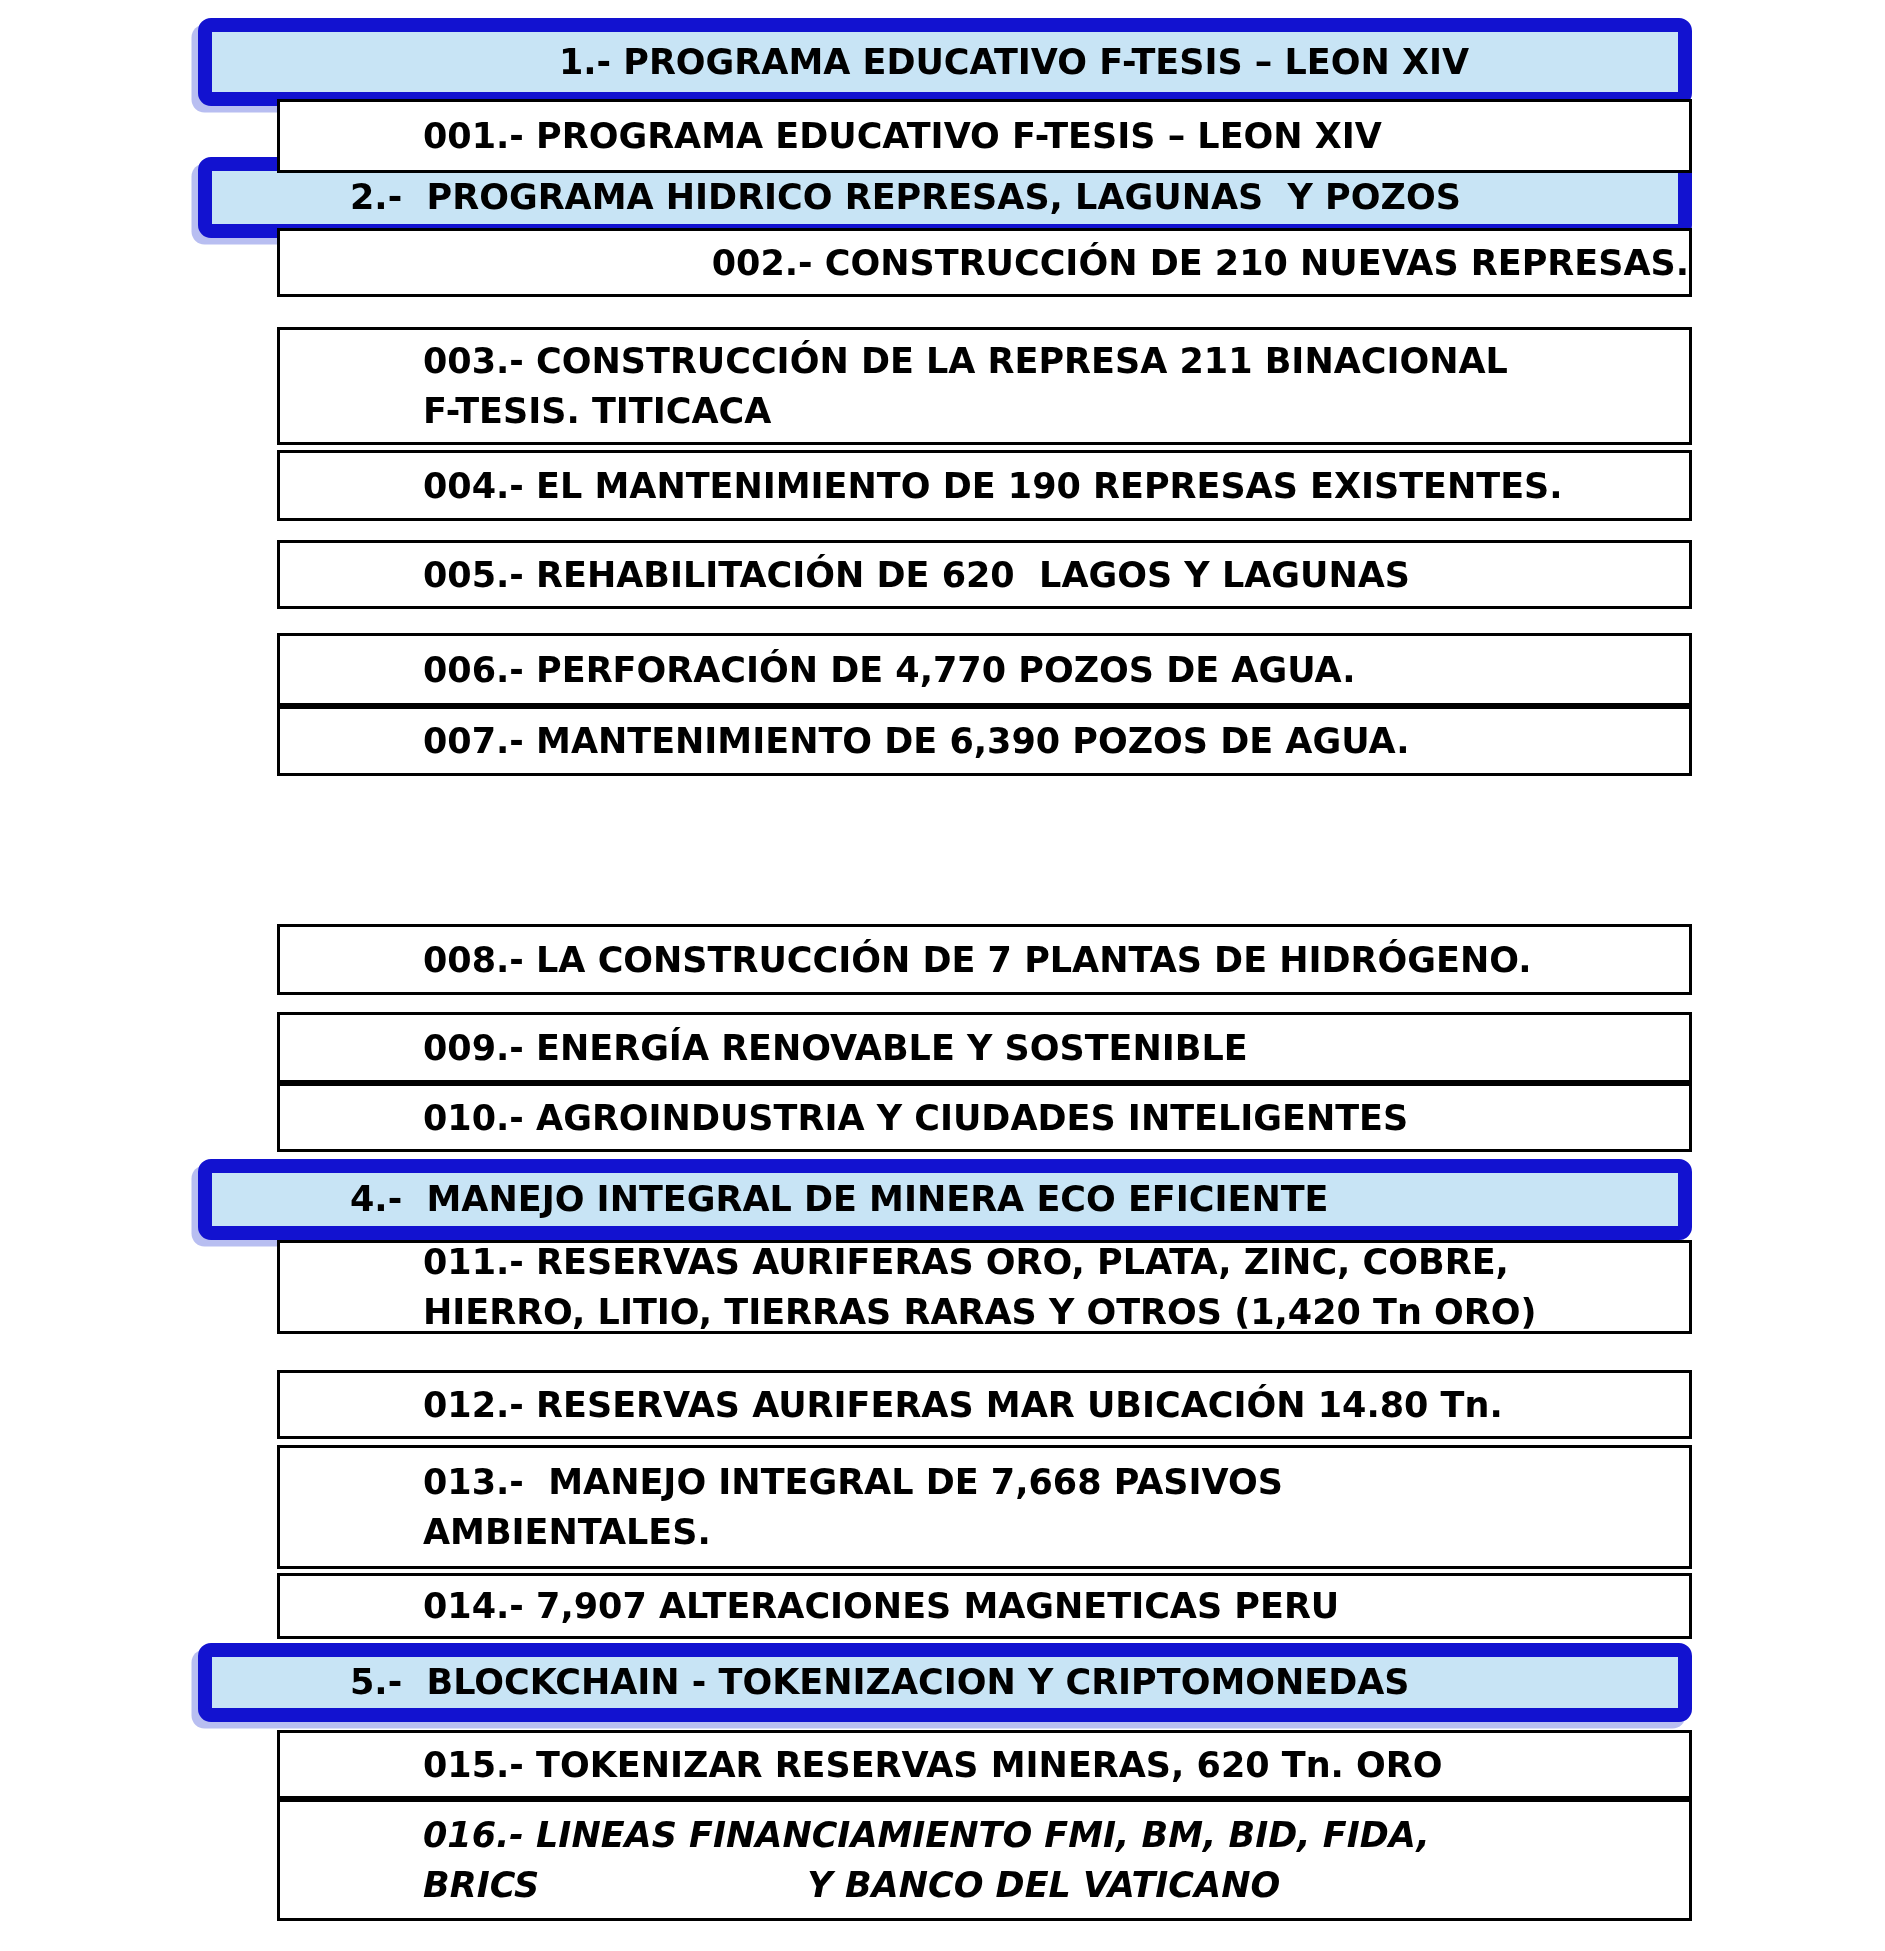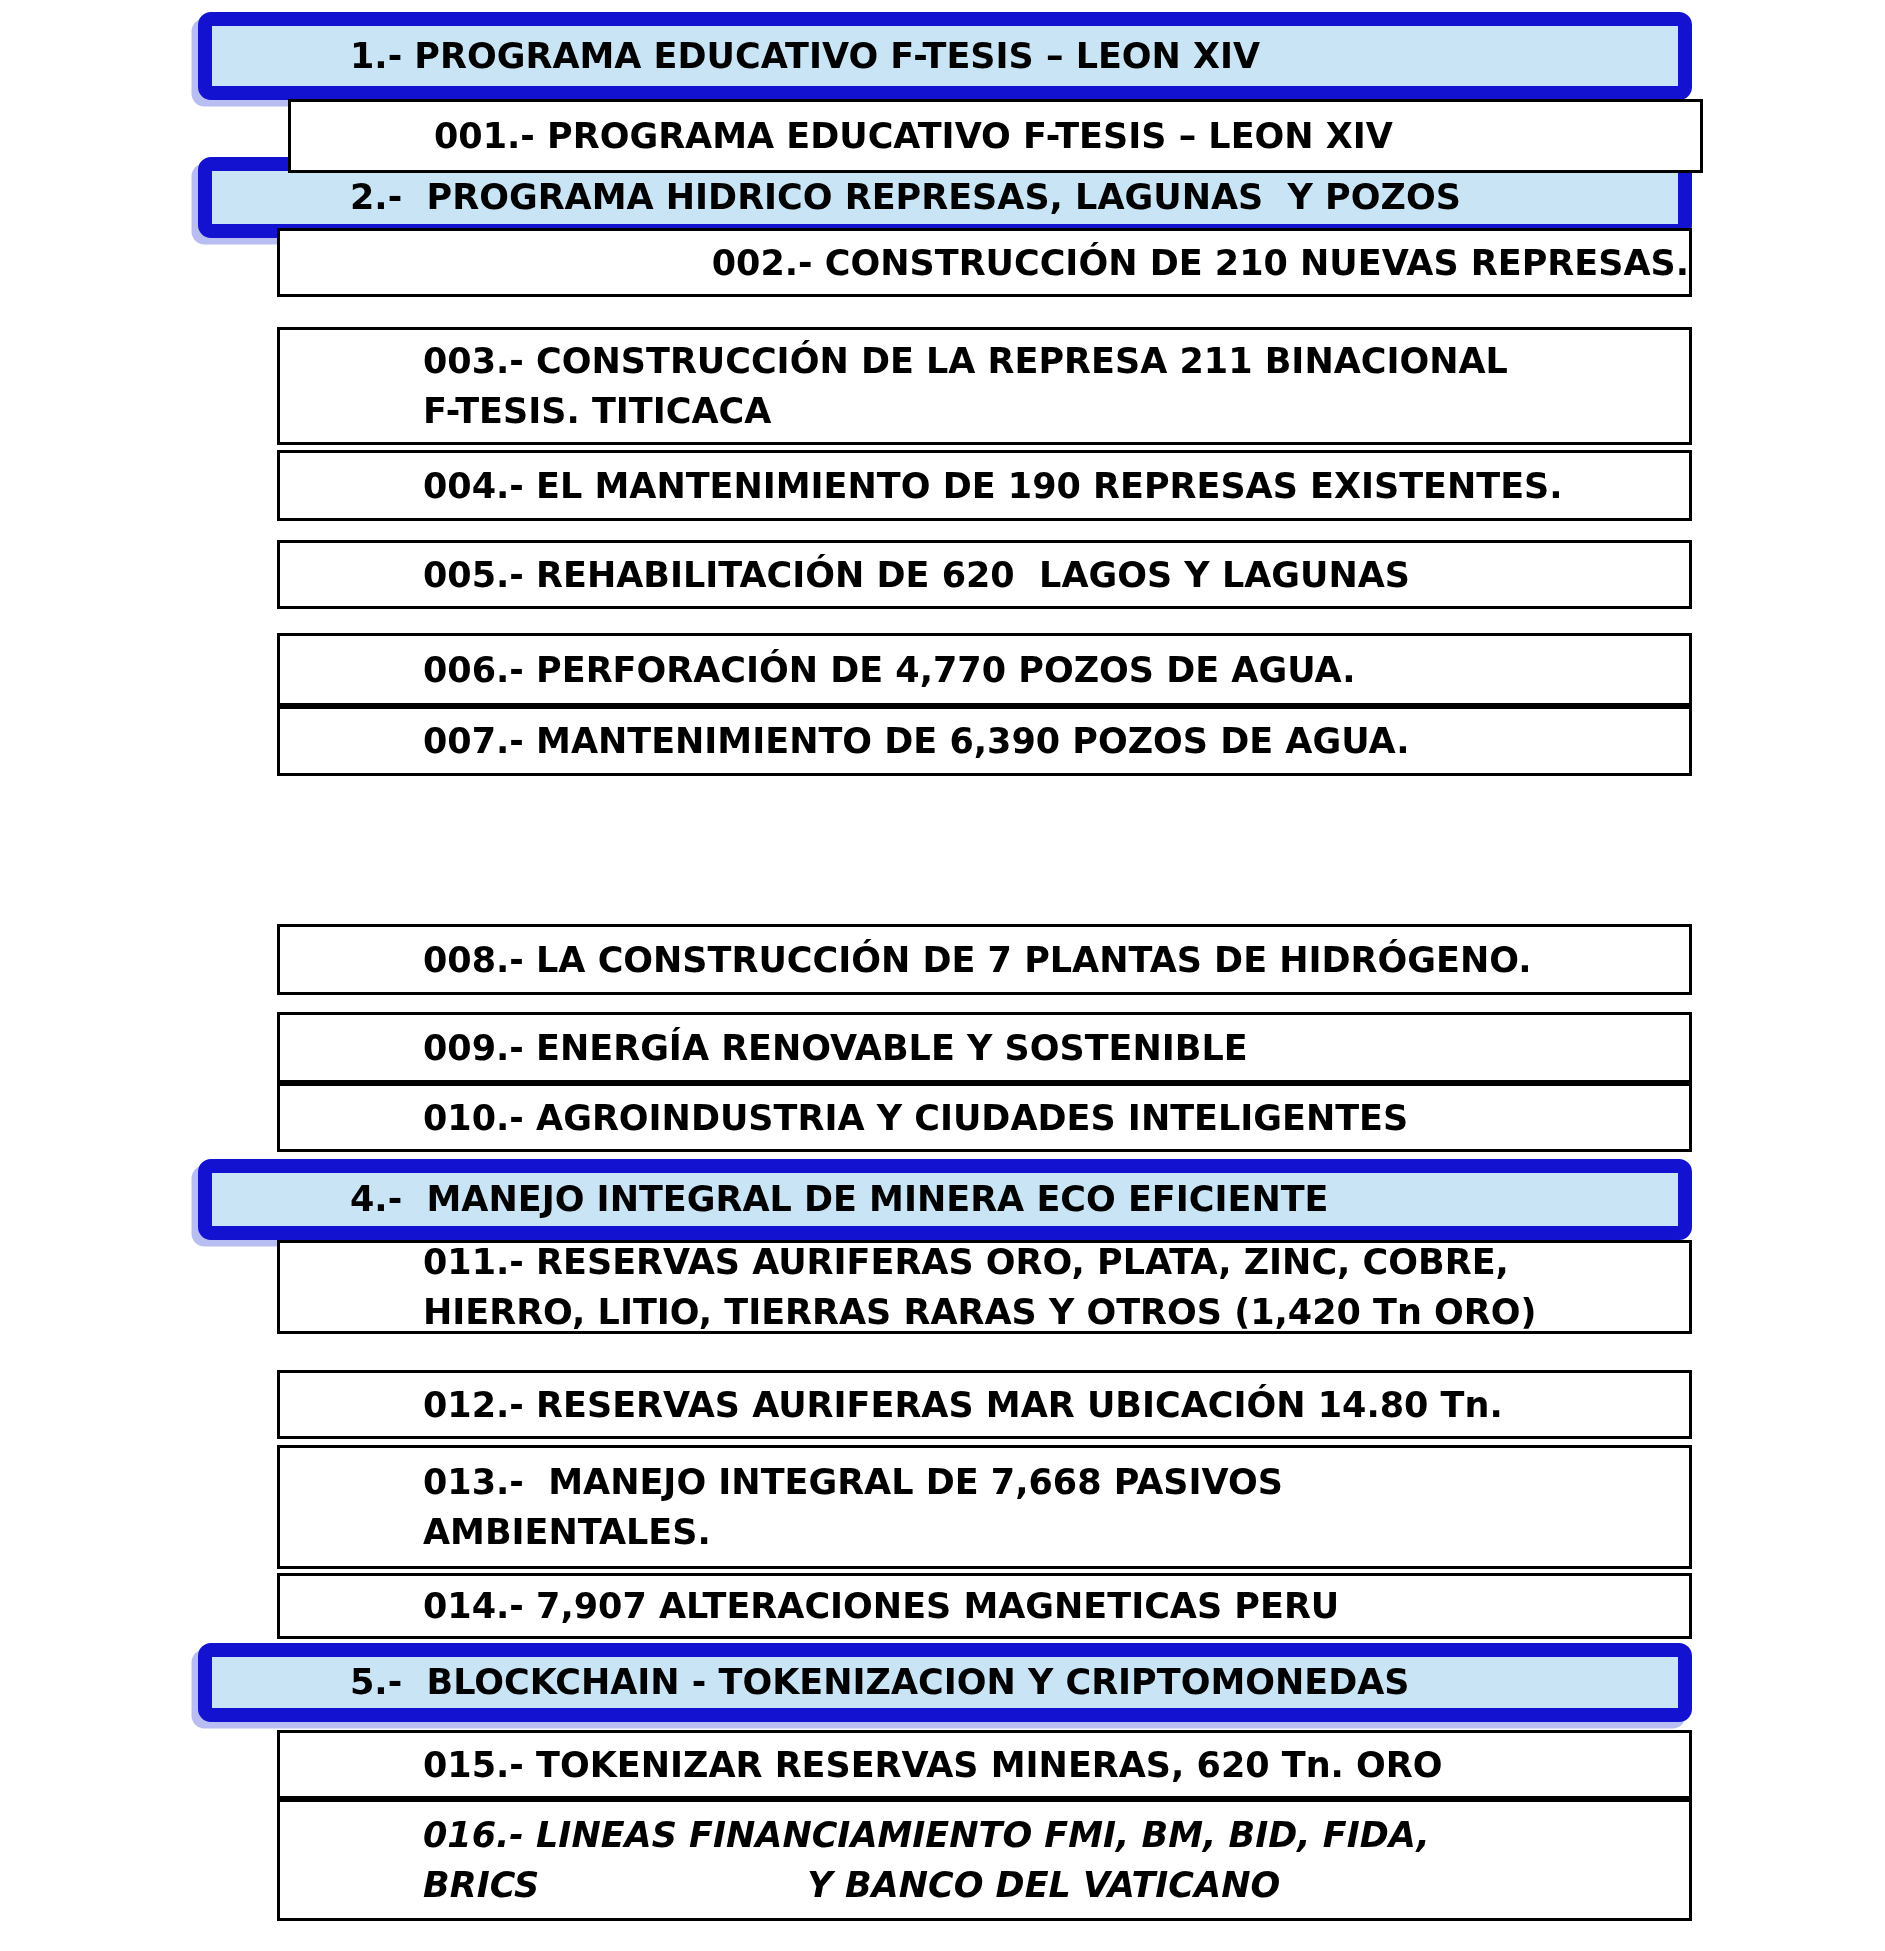--- a/index.html
+++ b/index.html
@@ -43,22 +43,22 @@
     flex-direction: column;
     justify-content: center;
     padding-left: 143px;
     font-size: 35px;
     line-height: 50px;
     z-index: 2;
   }
   .hdr span, .itm span { display: block; white-space: pre; }
   .indent2 { padding-left: 81px; }
 
-  #b1   { top: 12px;   height: 88px; }
-  #w001 { top: 99px;  height: 74px; margin-left: 11px; }
+  #b1   { top: 18px;   height: 88px; text-align: center; }
+  #w001 { top: 99px;  height: 74px; }
   #b2   { top: 157px;  height: 81px; }
   #w002 { top: 228px;  height: 69px; align-items: flex-end; }
   #w003 { top: 327px;  height: 118px; }
   #w004 { top: 450px;  height: 71px; }
   #w005 { top: 540px;  height: 69px; }
   #w006 { top: 633px;  height: 73px; }
   #w007 { top: 706px;  height: 70px; }
   #b3   { top: 772px;  height: 147px; }
   #w008 { top: 924px; height: 71px; }
   #w009 { top: 1012px; height: 71px; }

